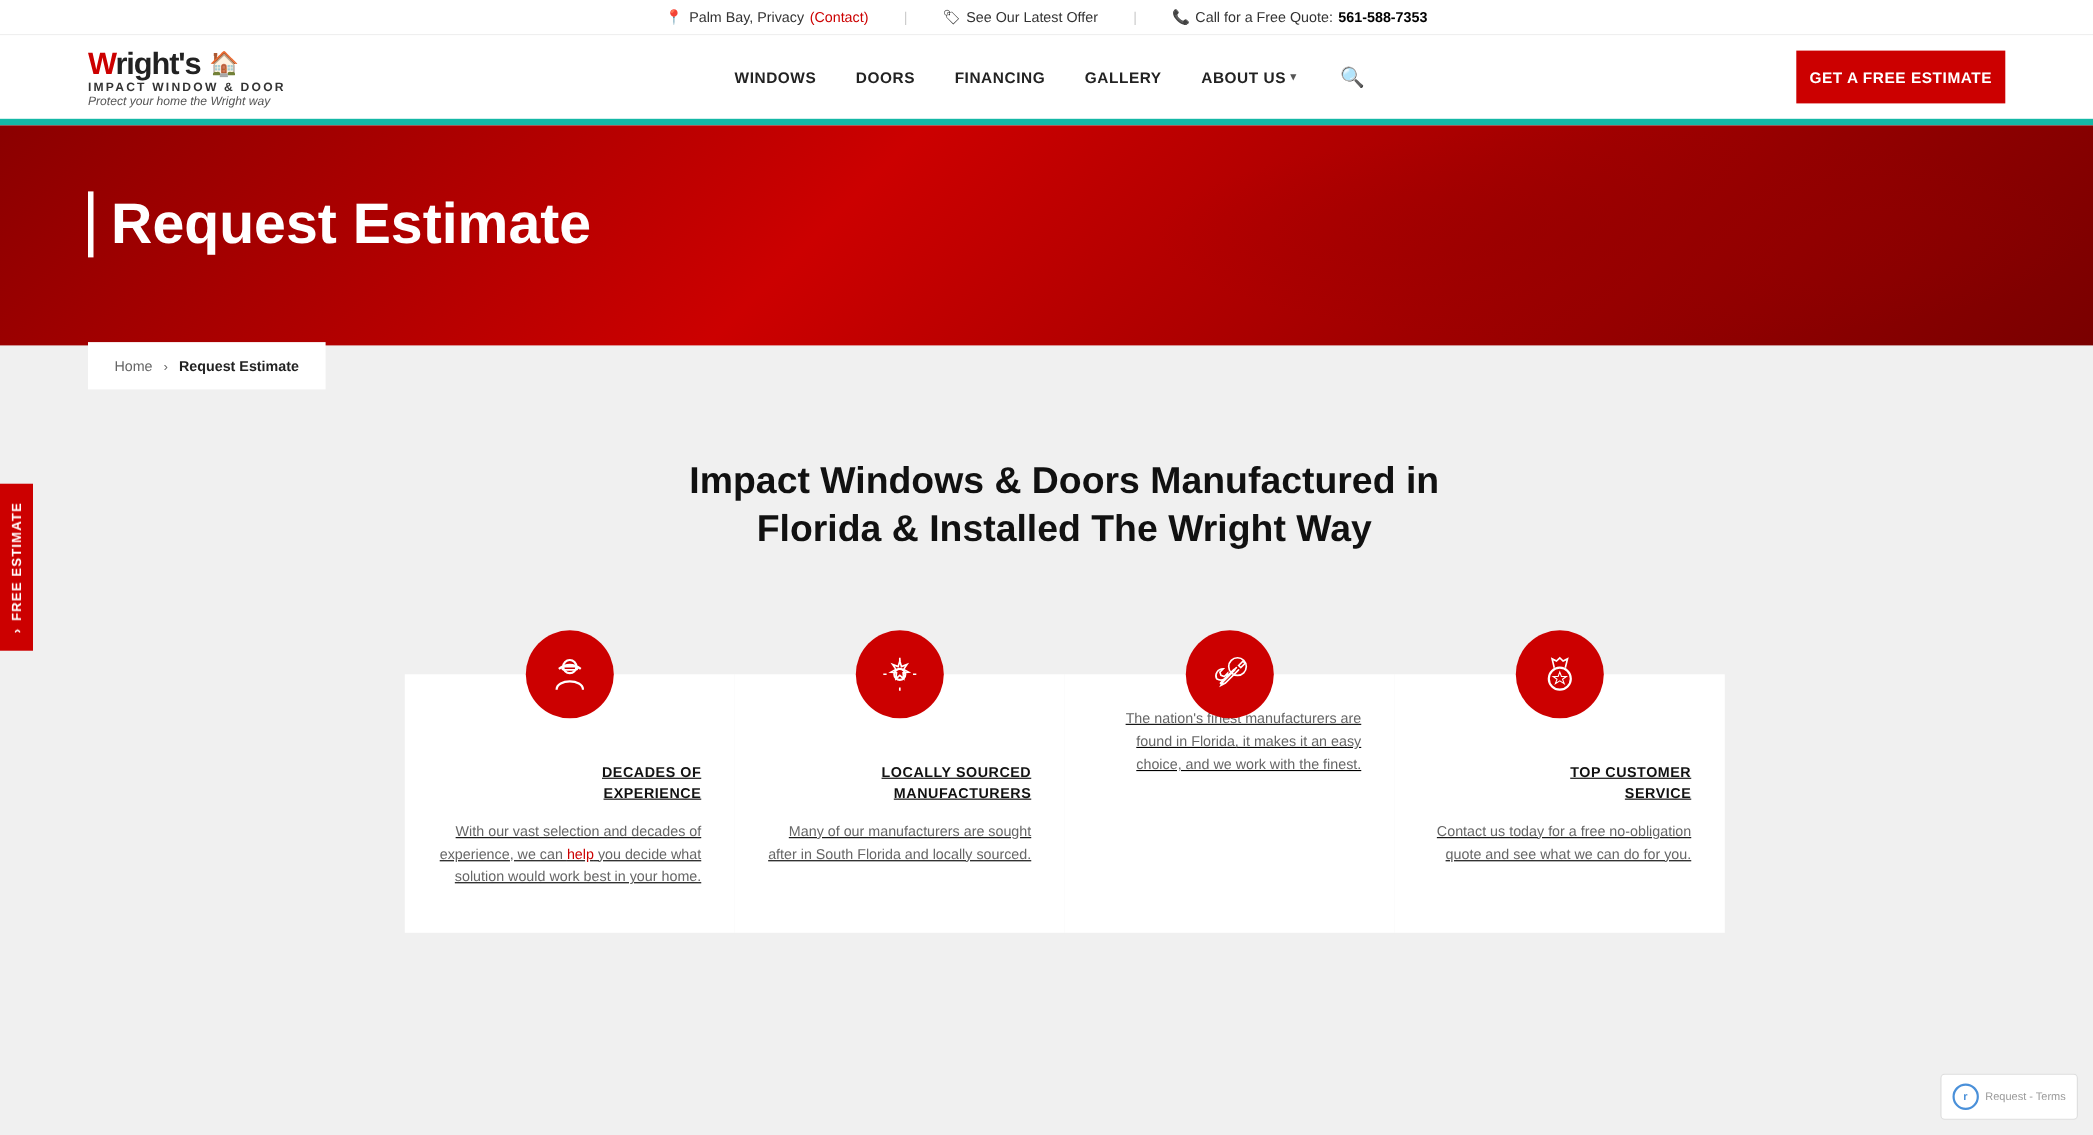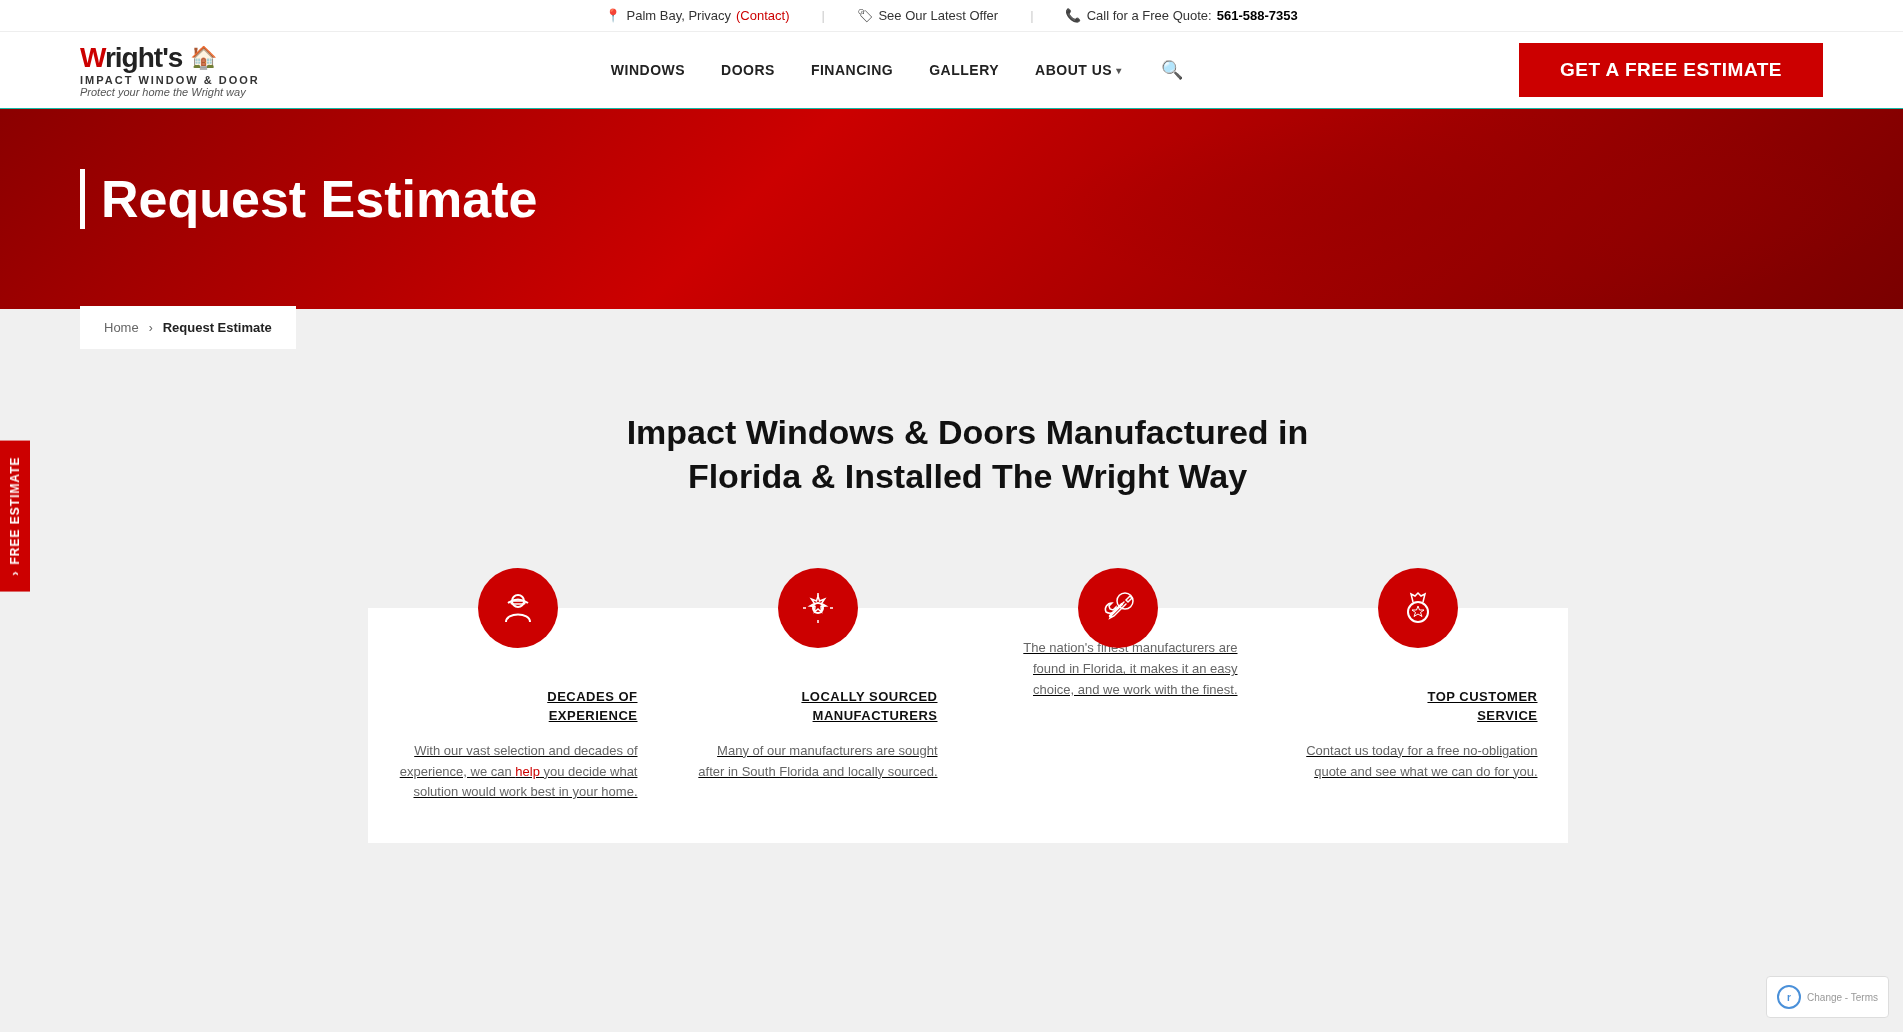--- a/index.html
+++ b/index.html
@@ -21,21 +21,21 @@
     .top-bar-item .change { color: #cc0000; cursor: pointer; }
     .top-bar-item .phone { font-weight: bold; color: #000000; }
     .top-bar-sep { color: #ccc; }
 
     
     .header {
       background: #fff;
       display: flex;
       align-items: center;
       padding: 10px 80px;
-      border-bottom: 1px solid #14b8a6;
+      border-bottom: 6px solid #14b8a6;
       gap: 60px;
     }
     .logo-area { display: flex; flex-direction: column; align-items: flex-start; min-width: 200px; }
     .logo-text { font-size: 28px; font-weight: 900; color: #222; letter-spacing: -1px; }
     .logo-text span { color: #cc0000; }
     .logo-sub { font-size: 11px; color: #333; font-weight: 600; letter-spacing: 2px; text-transform: uppercase; }
     .logo-tagline { font-size: 11px; color: #555; font-style: italic; }
     .logo-house { color: #cc0000; font-size: 22px; display: inline-block; margin-left: 4px; vertical-align: middle; }
 
     nav { display: flex; align-items: center; gap: 36px; flex: 1; justify-content: center; }
@@ -59,22 +59,22 @@
       cursor: pointer;
       font-size: 18px;
       color: #333;
       padding: 4px;
     }
 
     .cta-btn {
       background: #cc0000;
       color: #fff;
       border: none;
-      padding: 16px 41px;
-      font-size: 19px;
+      padding: 16px 12px;
+      font-size: 14px;
       font-weight: 700;
       text-transform: uppercase;
       letter-spacing: 0.5px;
       cursor: pointer;
       white-space: nowrap;
     }
 
     
     .side-tab {
       position: fixed;
@@ -392,17 +392,17 @@
       </div>
       <p class="card-text">Contact us today for a free no-obligation quote and see what we can do for you.</p>
     </div>
 
   </div>
 </main>
 
 
 <div class="recaptcha-badge">
   <div class="recaptcha-logo">r</div>
-  <span>Change - Terms</span>
+  <span>Request - Terms</span>
 </div>
 
 
 
 
 </body></html>

